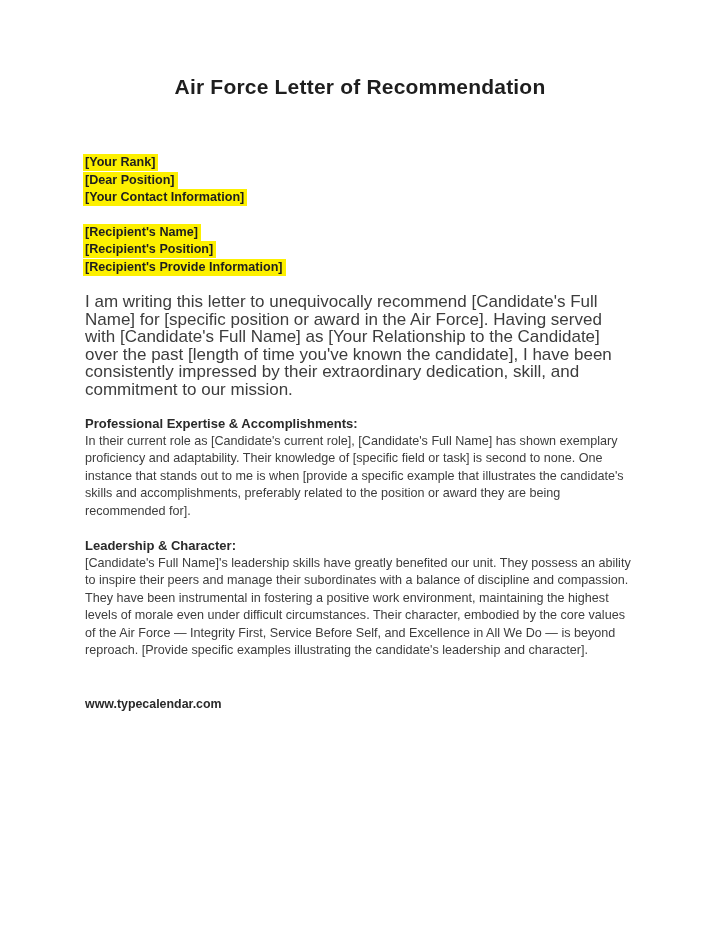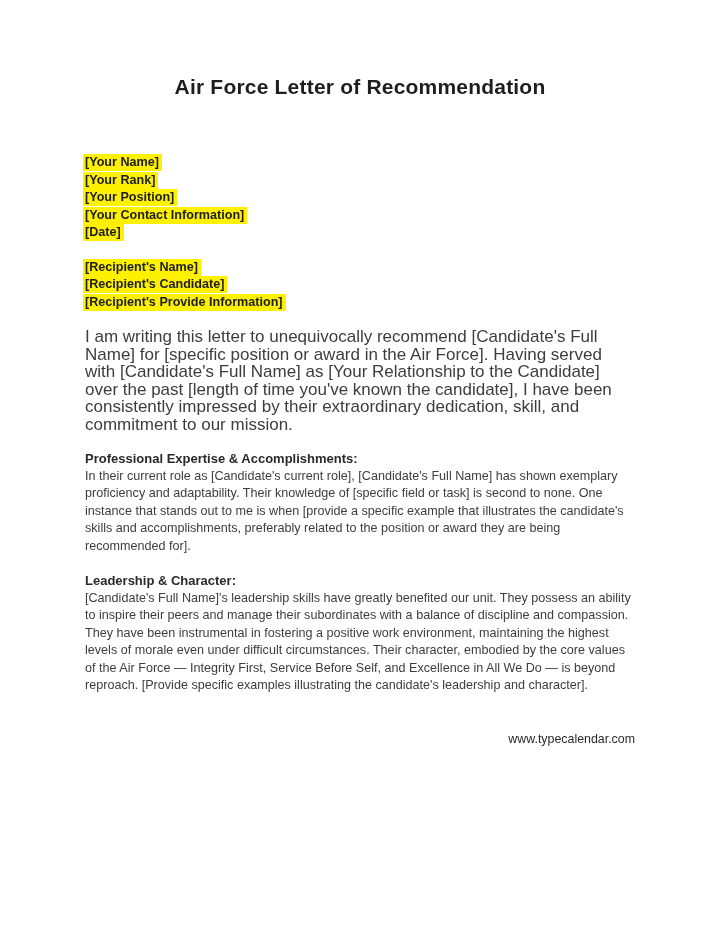--- a/index.html
+++ b/index.html
@@ -54,46 +54,44 @@
   }
   .section { margin: 0 0 17px 0; }
   .section-heading {
     font-weight: bold;
     color: #2a2a2a;
     font-size: 13px;
     line-height: 17.5px;
   }
   .footer {
     margin-top: 36px;
-    text-align: right;
-    font-weight: normal;
+    text-align: left;
+    font-weight: bold;
     font-size: 12.4px;
     color: #2a2a2a;
   }
 </style>
 </head>
 <body>
 
 <div class="page">
 
   <h1 class="doc-title">Air Force Letter of Recommendation</h1>
 
   <div class="body-text">
 
     <div class="block">
-      <div class="line"><span class="hl">[Your Name]</span></div>
       <div class="line"><span class="hl">[Your Rank]</span></div>
-      <div class="line"><span class="hl">[Your Position]</span></div>
+      <div class="line"><span class="hl">[Dear Position]</span></div>
       <div class="line"><span class="hl">[Your Contact Information]</span></div>
-      <div class="line"><span class="hl">[Date]</span></div>
     </div>
 
     <div class="block">
       <div class="line"><span class="hl">[Recipient's Name]</span></div>
-      <div class="line"><span class="hl">[Recipient's Candidate]</span></div>
+      <div class="line"><span class="hl">[Recipient's Position]</span></div>
       <div class="line"><span class="hl">[Recipient's Provide Information]</span></div>
     </div>
 
 
 
     <p class="para">I am writing this letter to unequivocally recommend [Candidate's Full Name] for [specific position or award in the Air Force]. Having served with [Candidate's Full Name] as [Your Relationship to the Candidate] over the past [length of time you've known the candidate], I have been consistently impressed by their extraordinary dedication, skill, and commitment to our mission.</p>
 
     <div class="section">
       <div class="section-heading">Professional Expertise &amp; Accomplishments:</div>
       <div>In their current role as [Candidate's current role], [Candidate's Full Name] has shown exemplary proficiency and adaptability. Their knowledge of [specific field or task] is second to none. One instance that stands out to me is when [provide a specific example that illustrates the candidate's skills and accomplishments, preferably related to the position or award they are being recommended for].</div>

